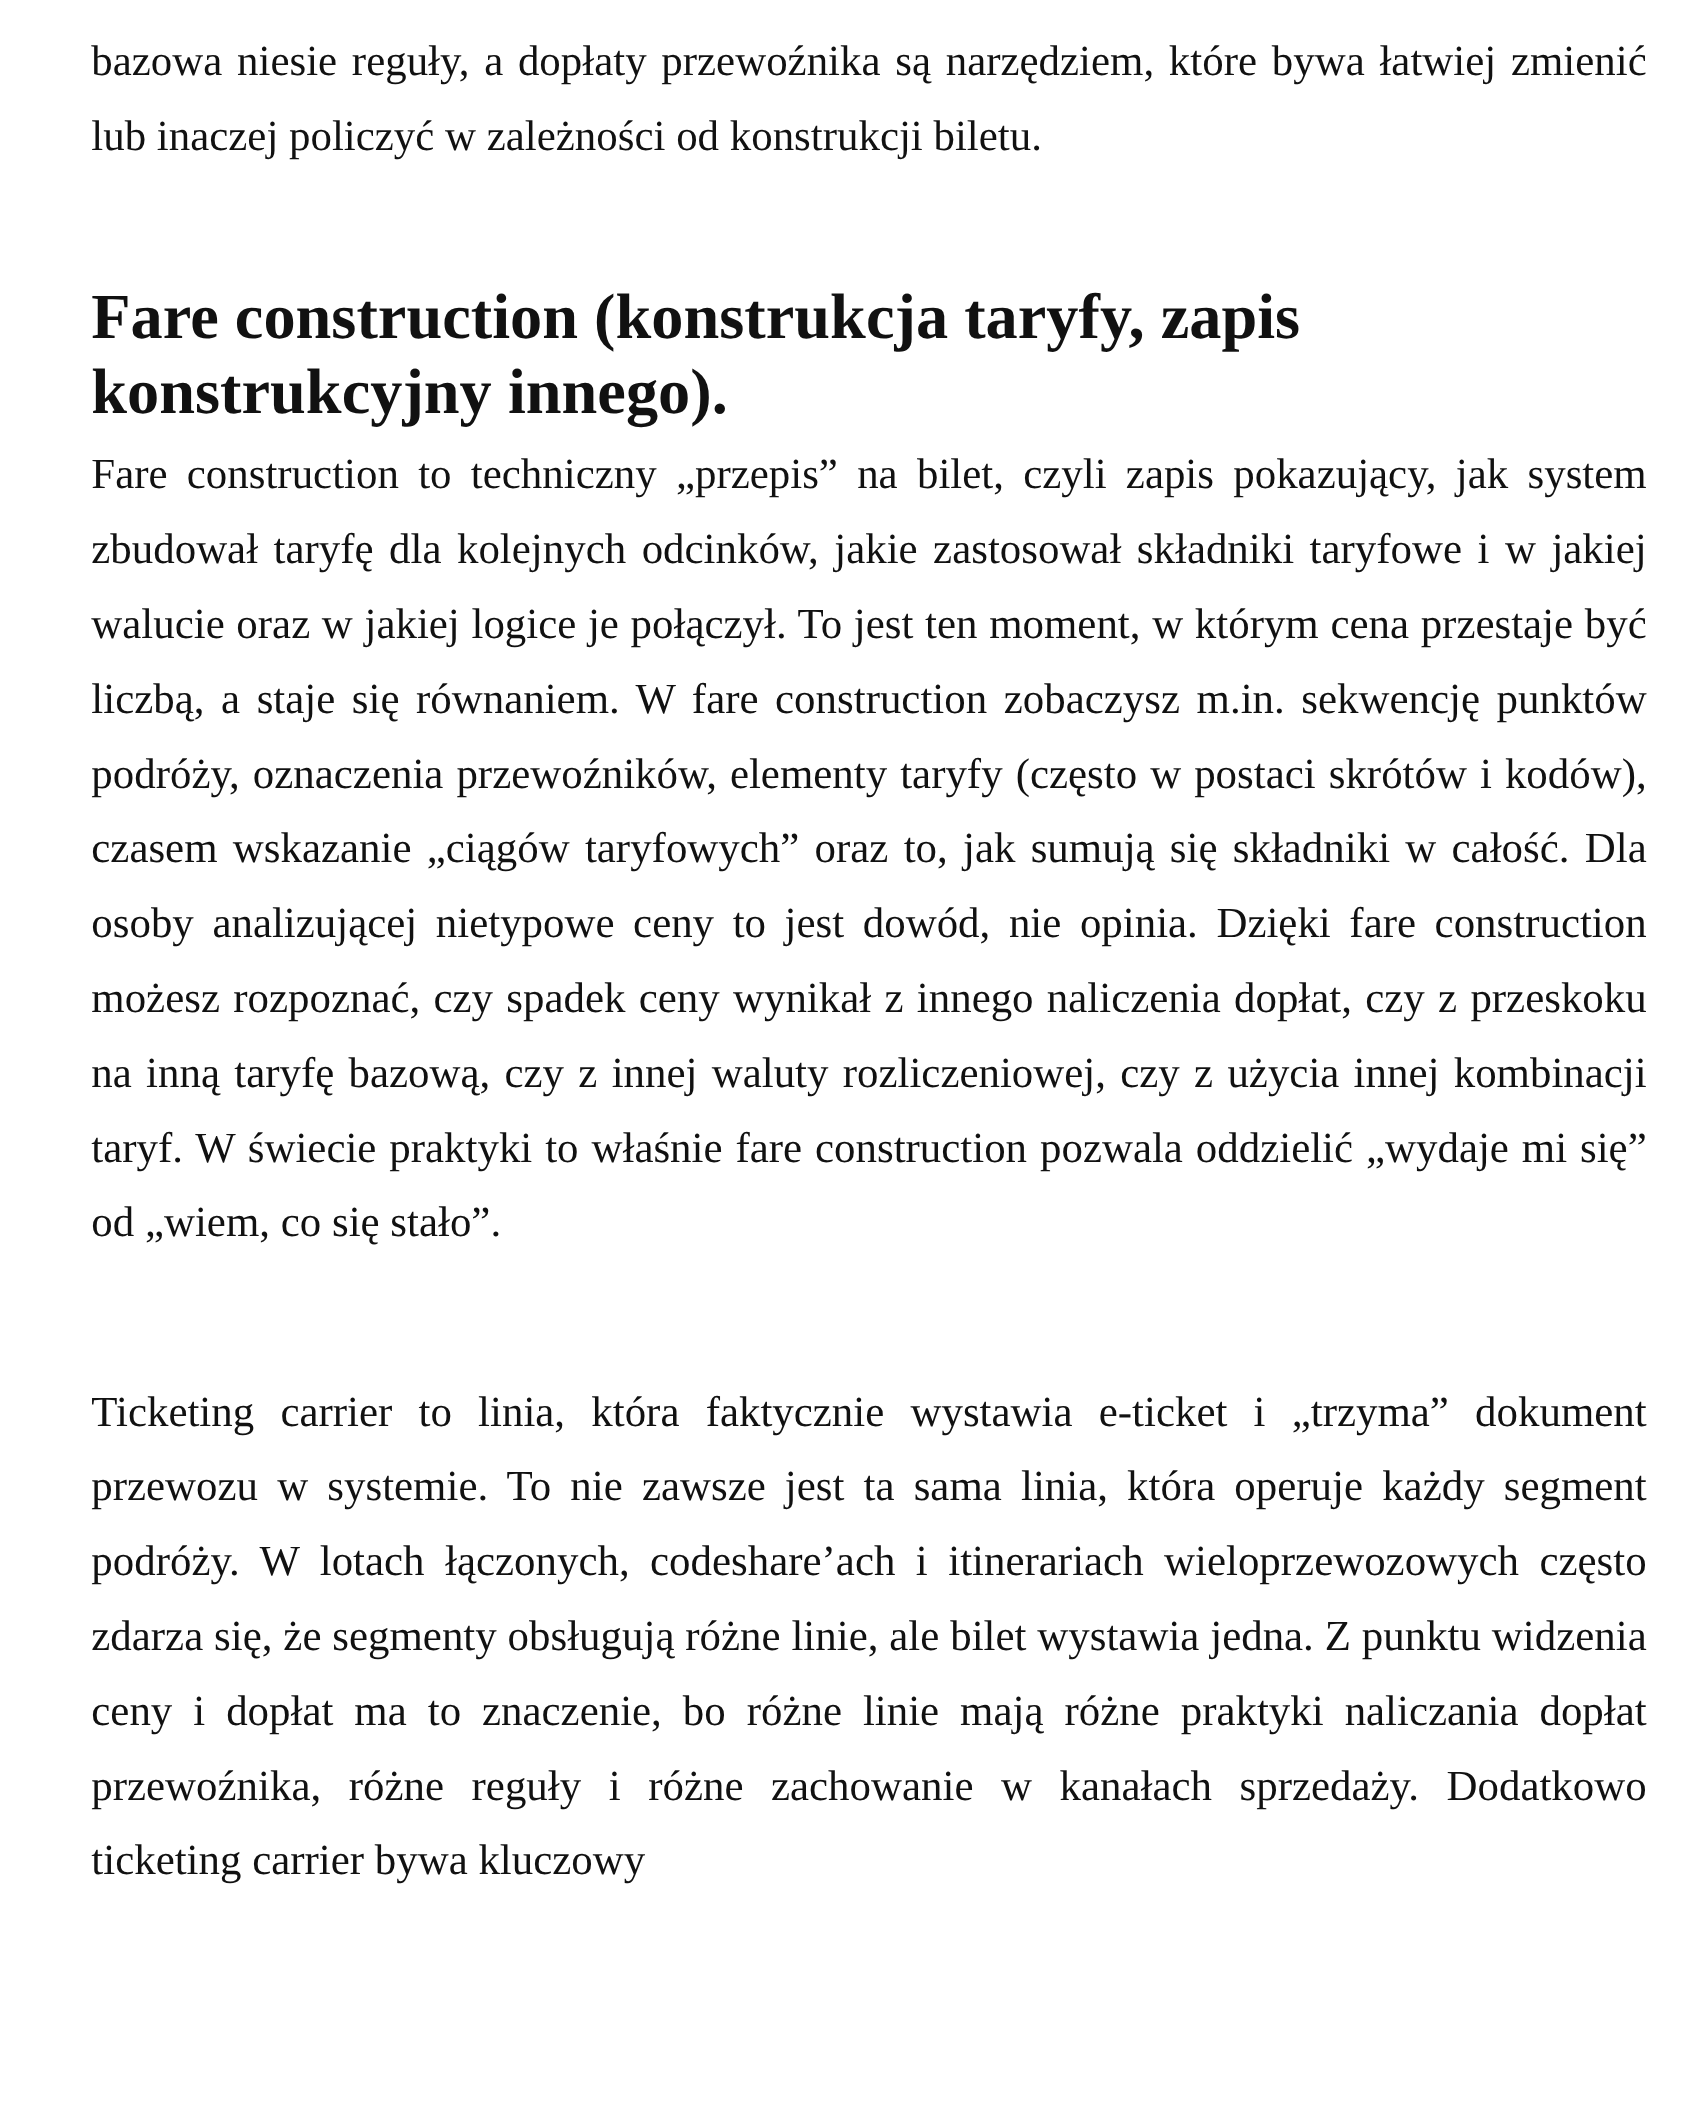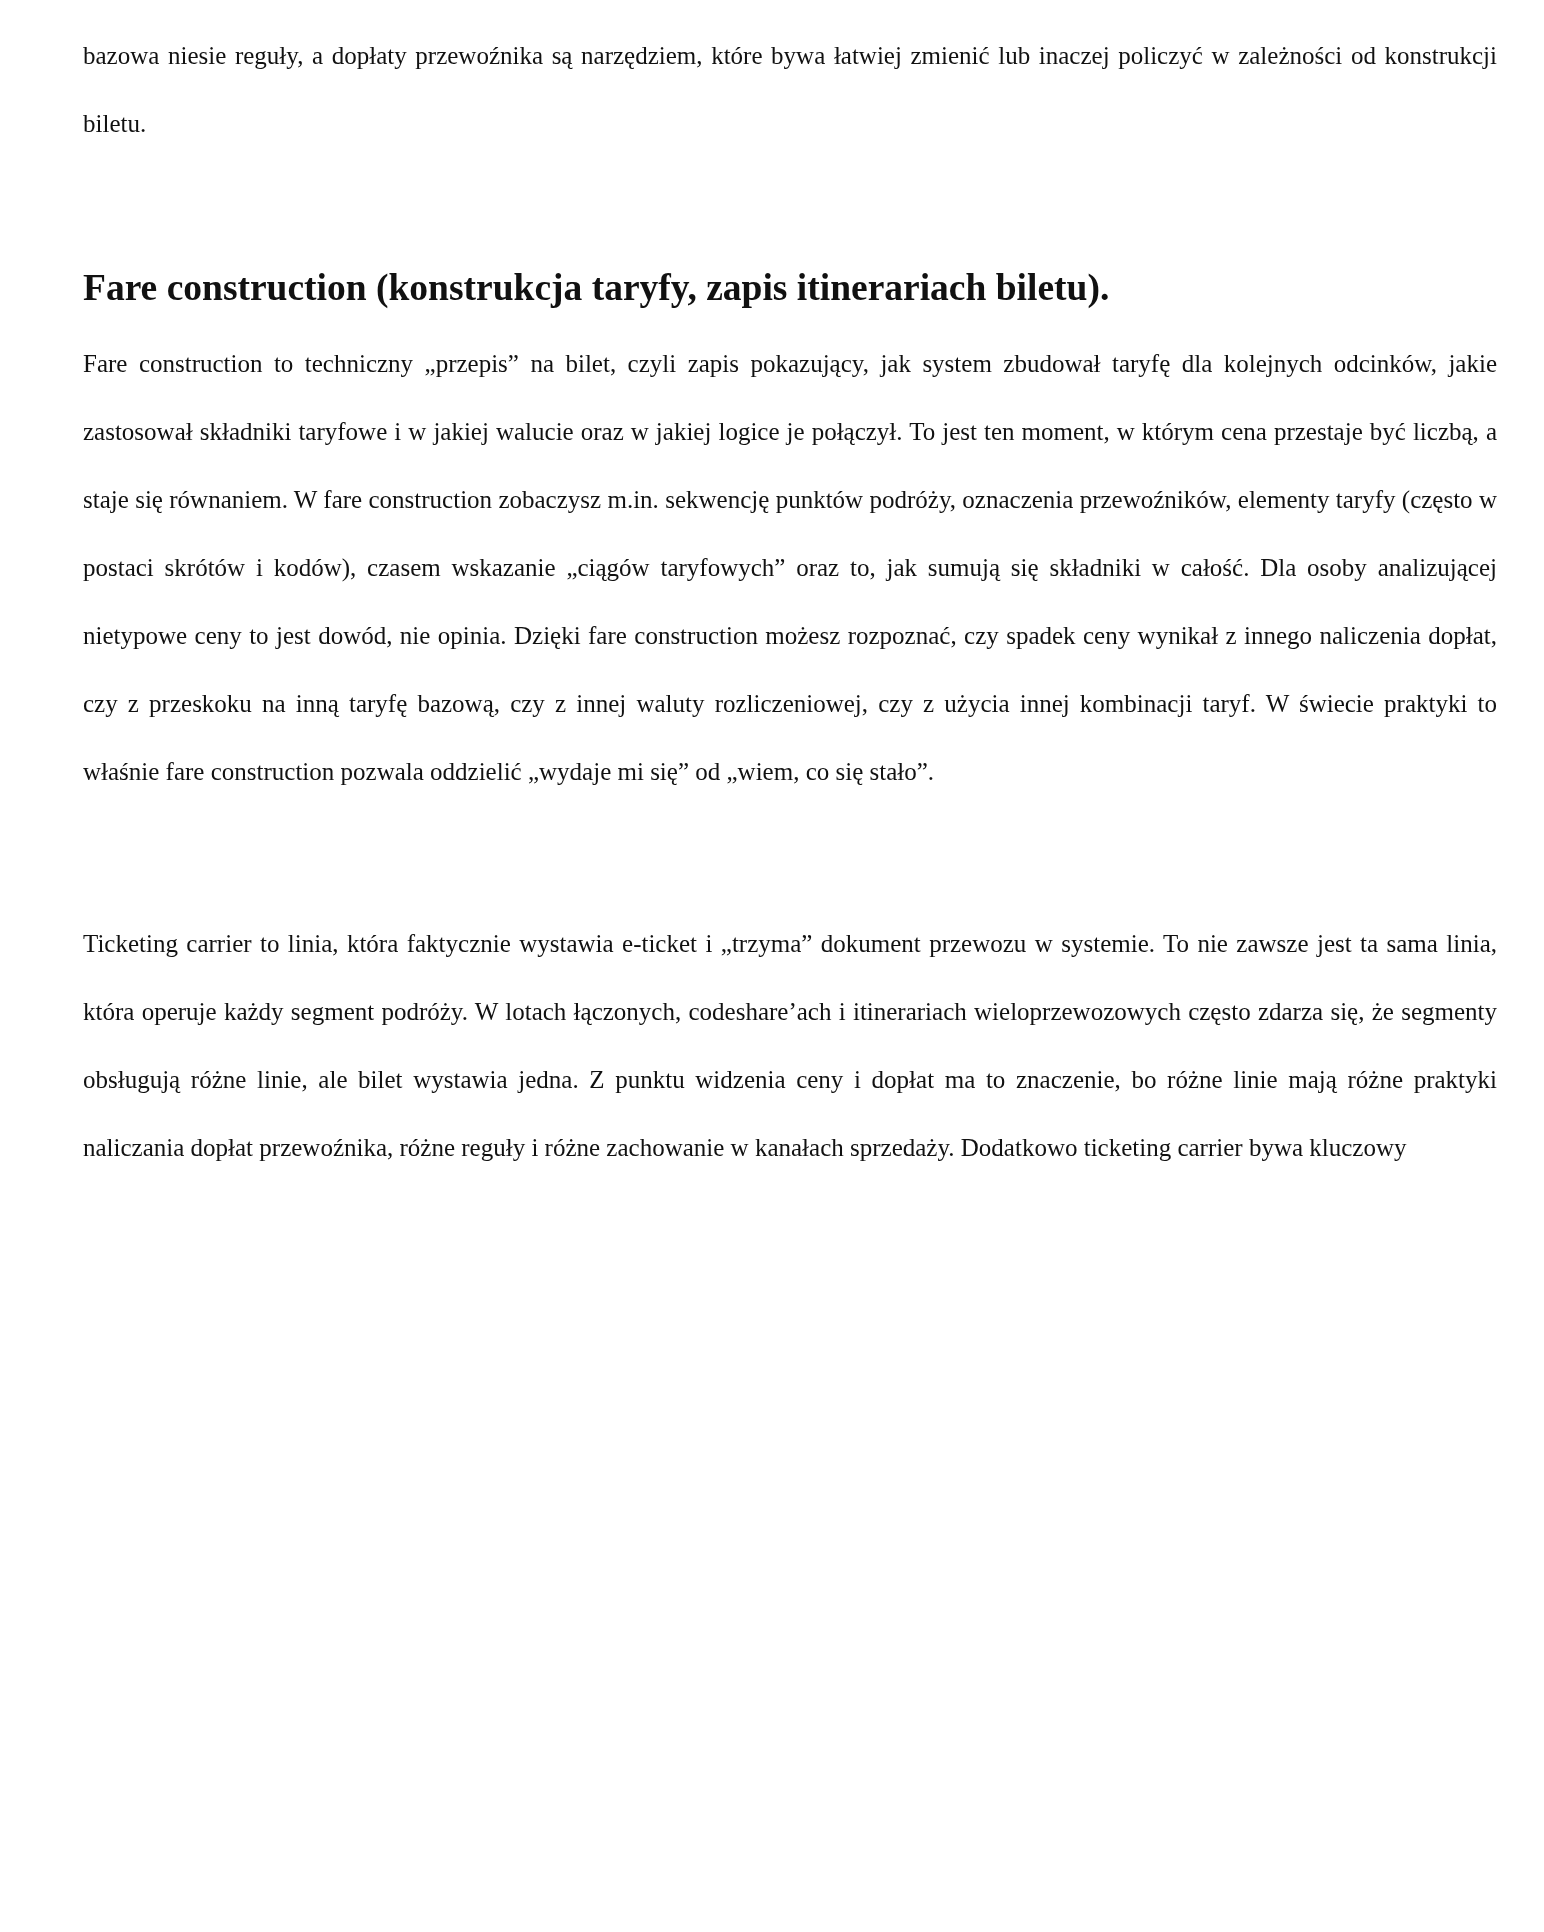--- a/index.html
+++ b/index.html
@@ -4,21 +4,21 @@
 <style>
   html, body { margin: 0; padding: 0; background: #ffffff; }
   body { width: 1544px; height: 1932px; overflow: hidden; position: relative; }
   .page {
     position: absolute;
     left: 83px;
     top: 22px;
     width: 1414px;
     color: #111111;
     font-family: "Liberation Serif", "DejaVu Serif", serif;
-    font-size: 25px;
+    font-size: 39px;
     line-height: 68px;
   }
   .para {
     margin: 0;
     text-align: justify;
     text-align-last: left;
   }
   .heading {
     margin: 0;
     font-weight: bold;
@@ -28,21 +28,21 @@
   .gap-after-heading { height: 8px; }
 </style>
 </head>
 <body>
 
 <div class="page">
   <p class="para">bazowa niesie reguły, a dopłaty przewoźnika są narzędziem, które bywa łatwiej zmienić lub inaczej policzyć w zależności od konstrukcji biletu.</p>
 
   <div class="gap-before-heading"></div>
   <section>
-    <h2 class="heading">Fare construction (konstrukcja taryfy, zapis itinerariach biletu).</h2>
+    <h2 class="heading">Fare construction (konstrukcja taryfy, zapis konstrukcyjny innego).</h2>
     <div class="gap-after-heading"></div>
     <p class="para">Fare construction to techniczny „przepis” na bilet, czyli zapis pokazujący, jak system zbudował taryfę dla kolejnych odcinków, jakie zastosował składniki taryfowe i w jakiej walucie oraz w jakiej logice je połączył. To jest ten moment, w którym cena przestaje być liczbą, a staje się równaniem. W fare construction zobaczysz m.in. sekwencję punktów podróży, oznaczenia przewoźników, elementy taryfy (często w postaci skrótów i kodów), czasem wskazanie „ciągów taryfowych” oraz to, jak sumują się składniki w całość. Dla osoby analizującej nietypowe ceny to jest dowód, nie opinia. Dzięki fare construction możesz rozpoznać, czy spadek ceny wynikał z innego naliczenia dopłat, czy z przeskoku na inną taryfę bazową, czy z innej waluty rozliczeniowej, czy z użycia innej kombinacji taryf. W świecie praktyki to właśnie fare construction pozwala oddzielić „wydaje mi się” od „wiem, co się stało”.</p>
   </section>
 
   <div class="gap-before-heading"></div>
   <section>
     <div class="gap-after-heading"></div>
     <p class="para">Ticketing carrier to linia, która faktycznie wystawia e-ticket i „trzyma” dokument przewozu w systemie. To nie zawsze jest ta sama linia, która operuje każdy segment podróży. W lotach łączonych, codeshare’ach i itinerariach wieloprzewozowych często zdarza się, że segmenty obsługują różne linie, ale bilet wystawia jedna. Z punktu widzenia ceny i dopłat ma to znaczenie, bo różne linie mają różne praktyki naliczania dopłat przewoźnika, różne reguły i różne zachowanie w kanałach sprzedaży. Dodatkowo ticketing carrier bywa kluczowy</p>
   </section>
 </div>

